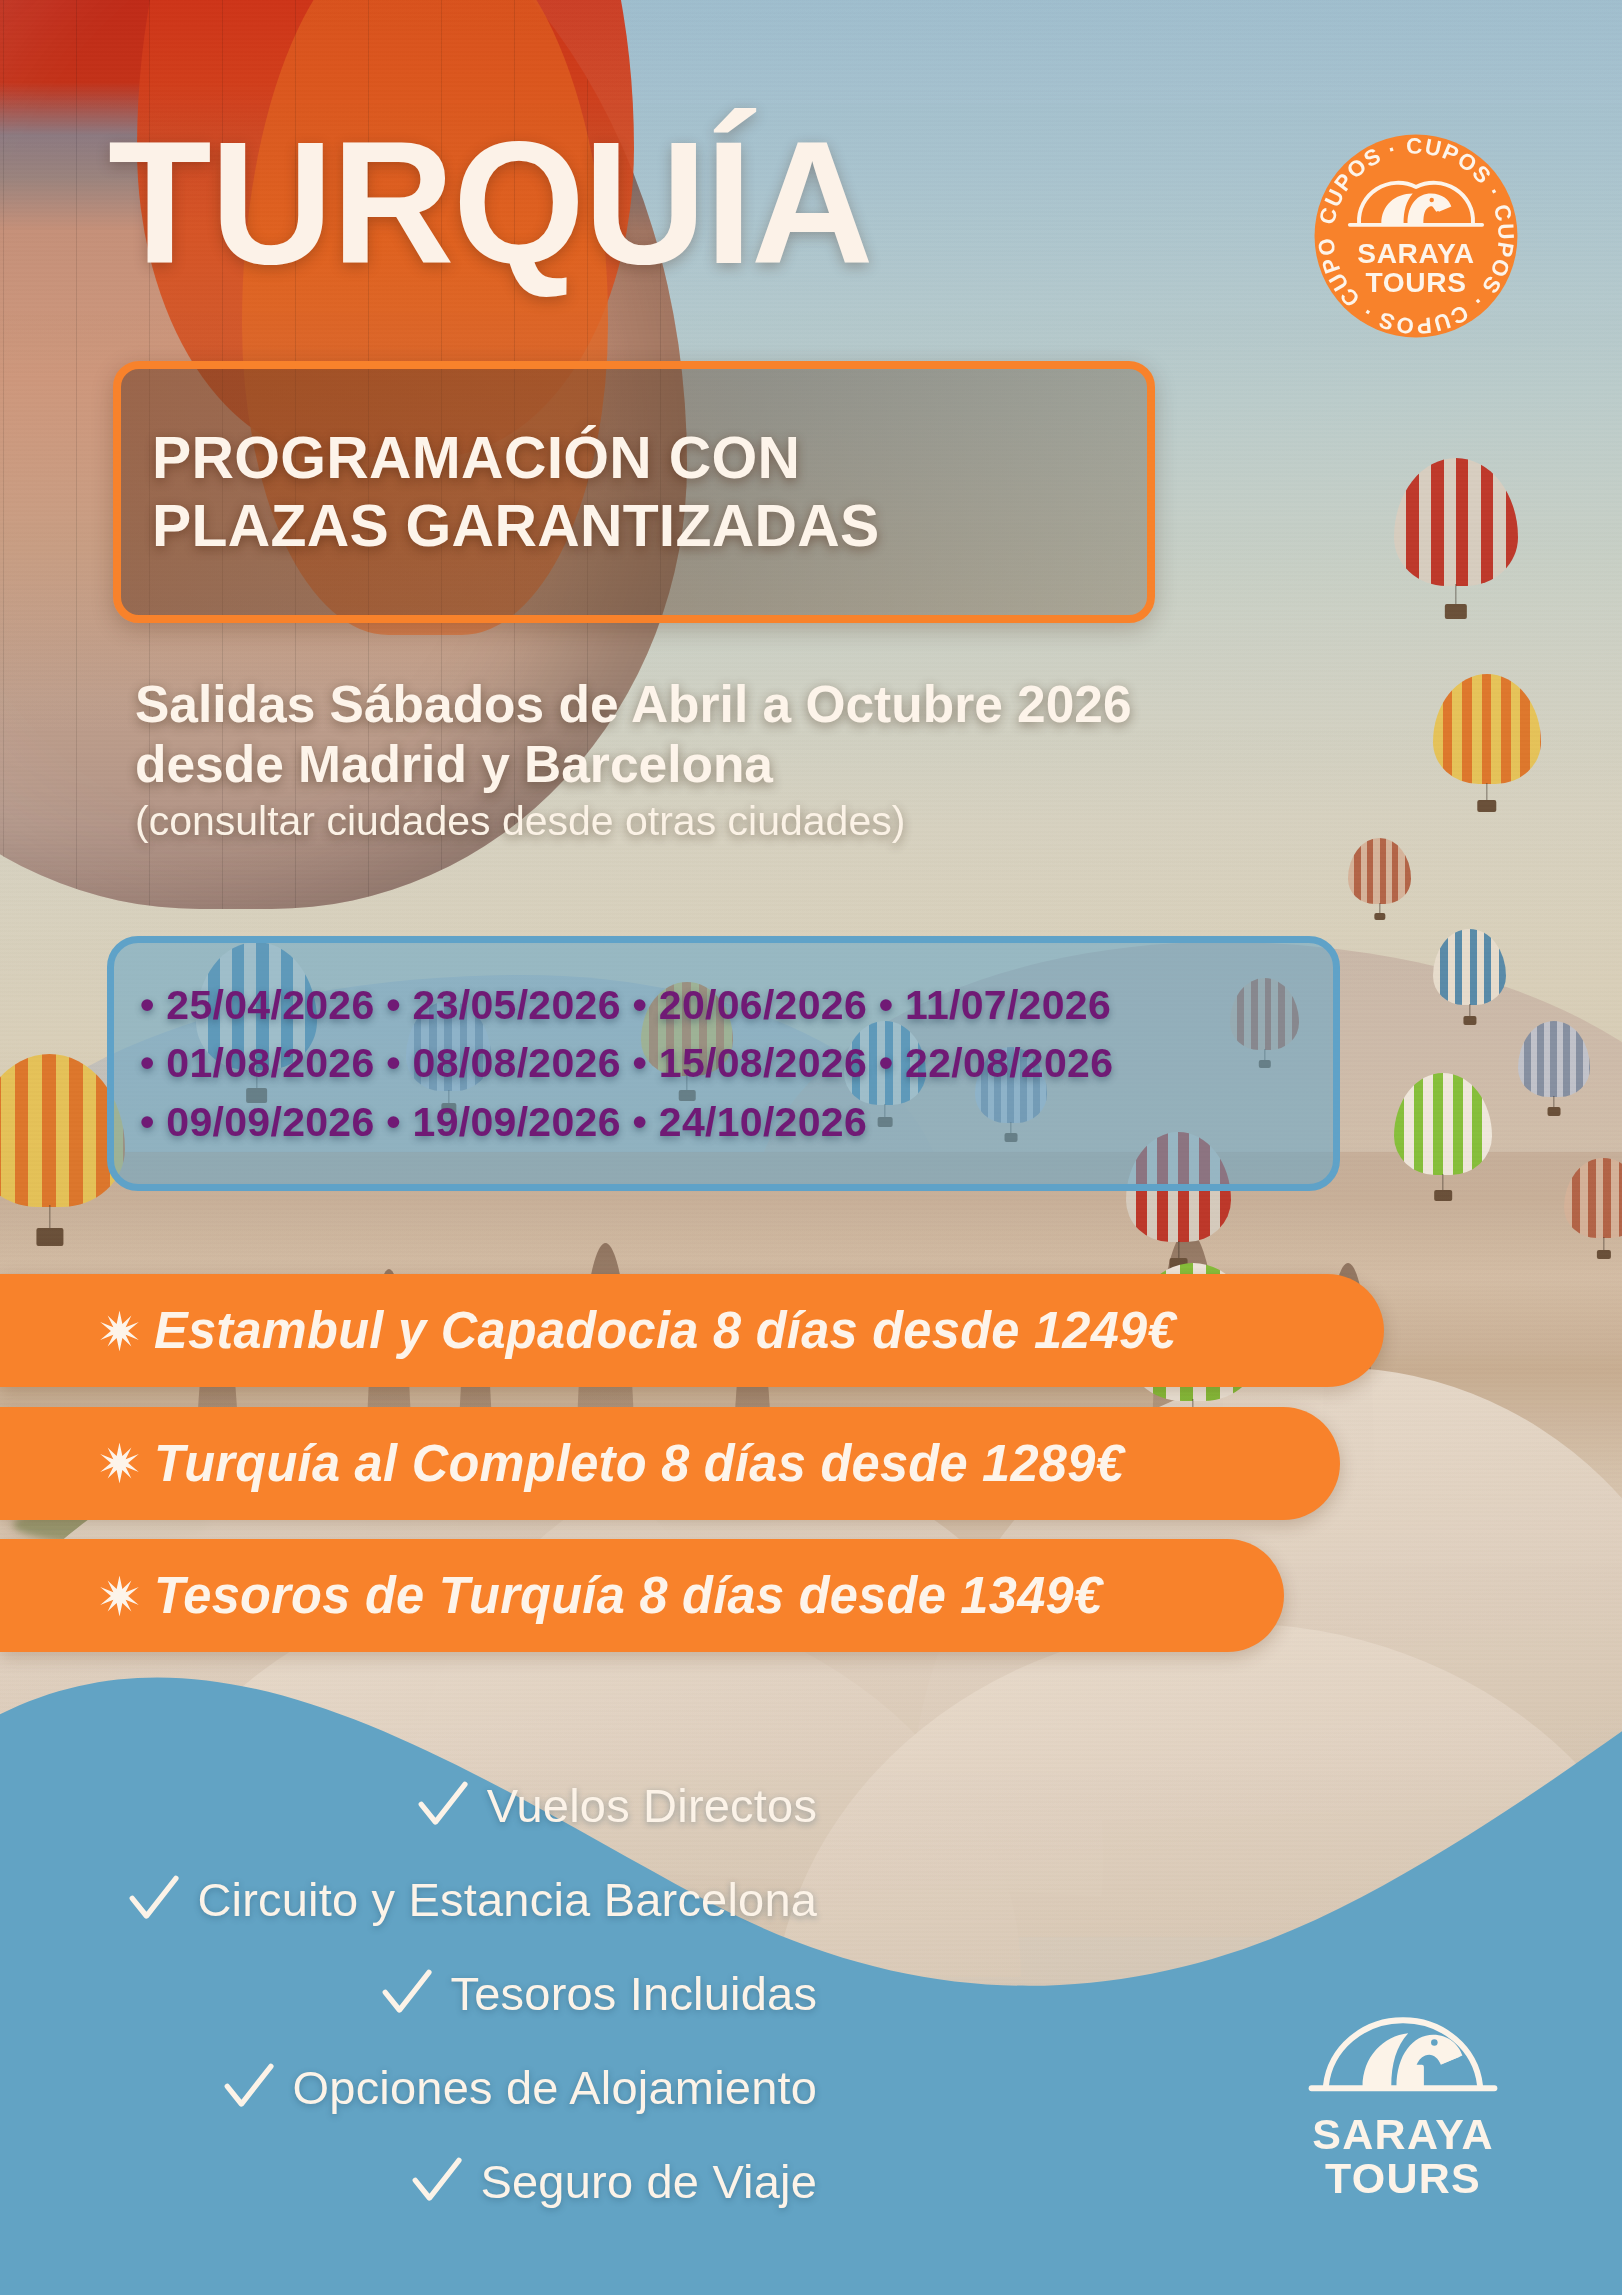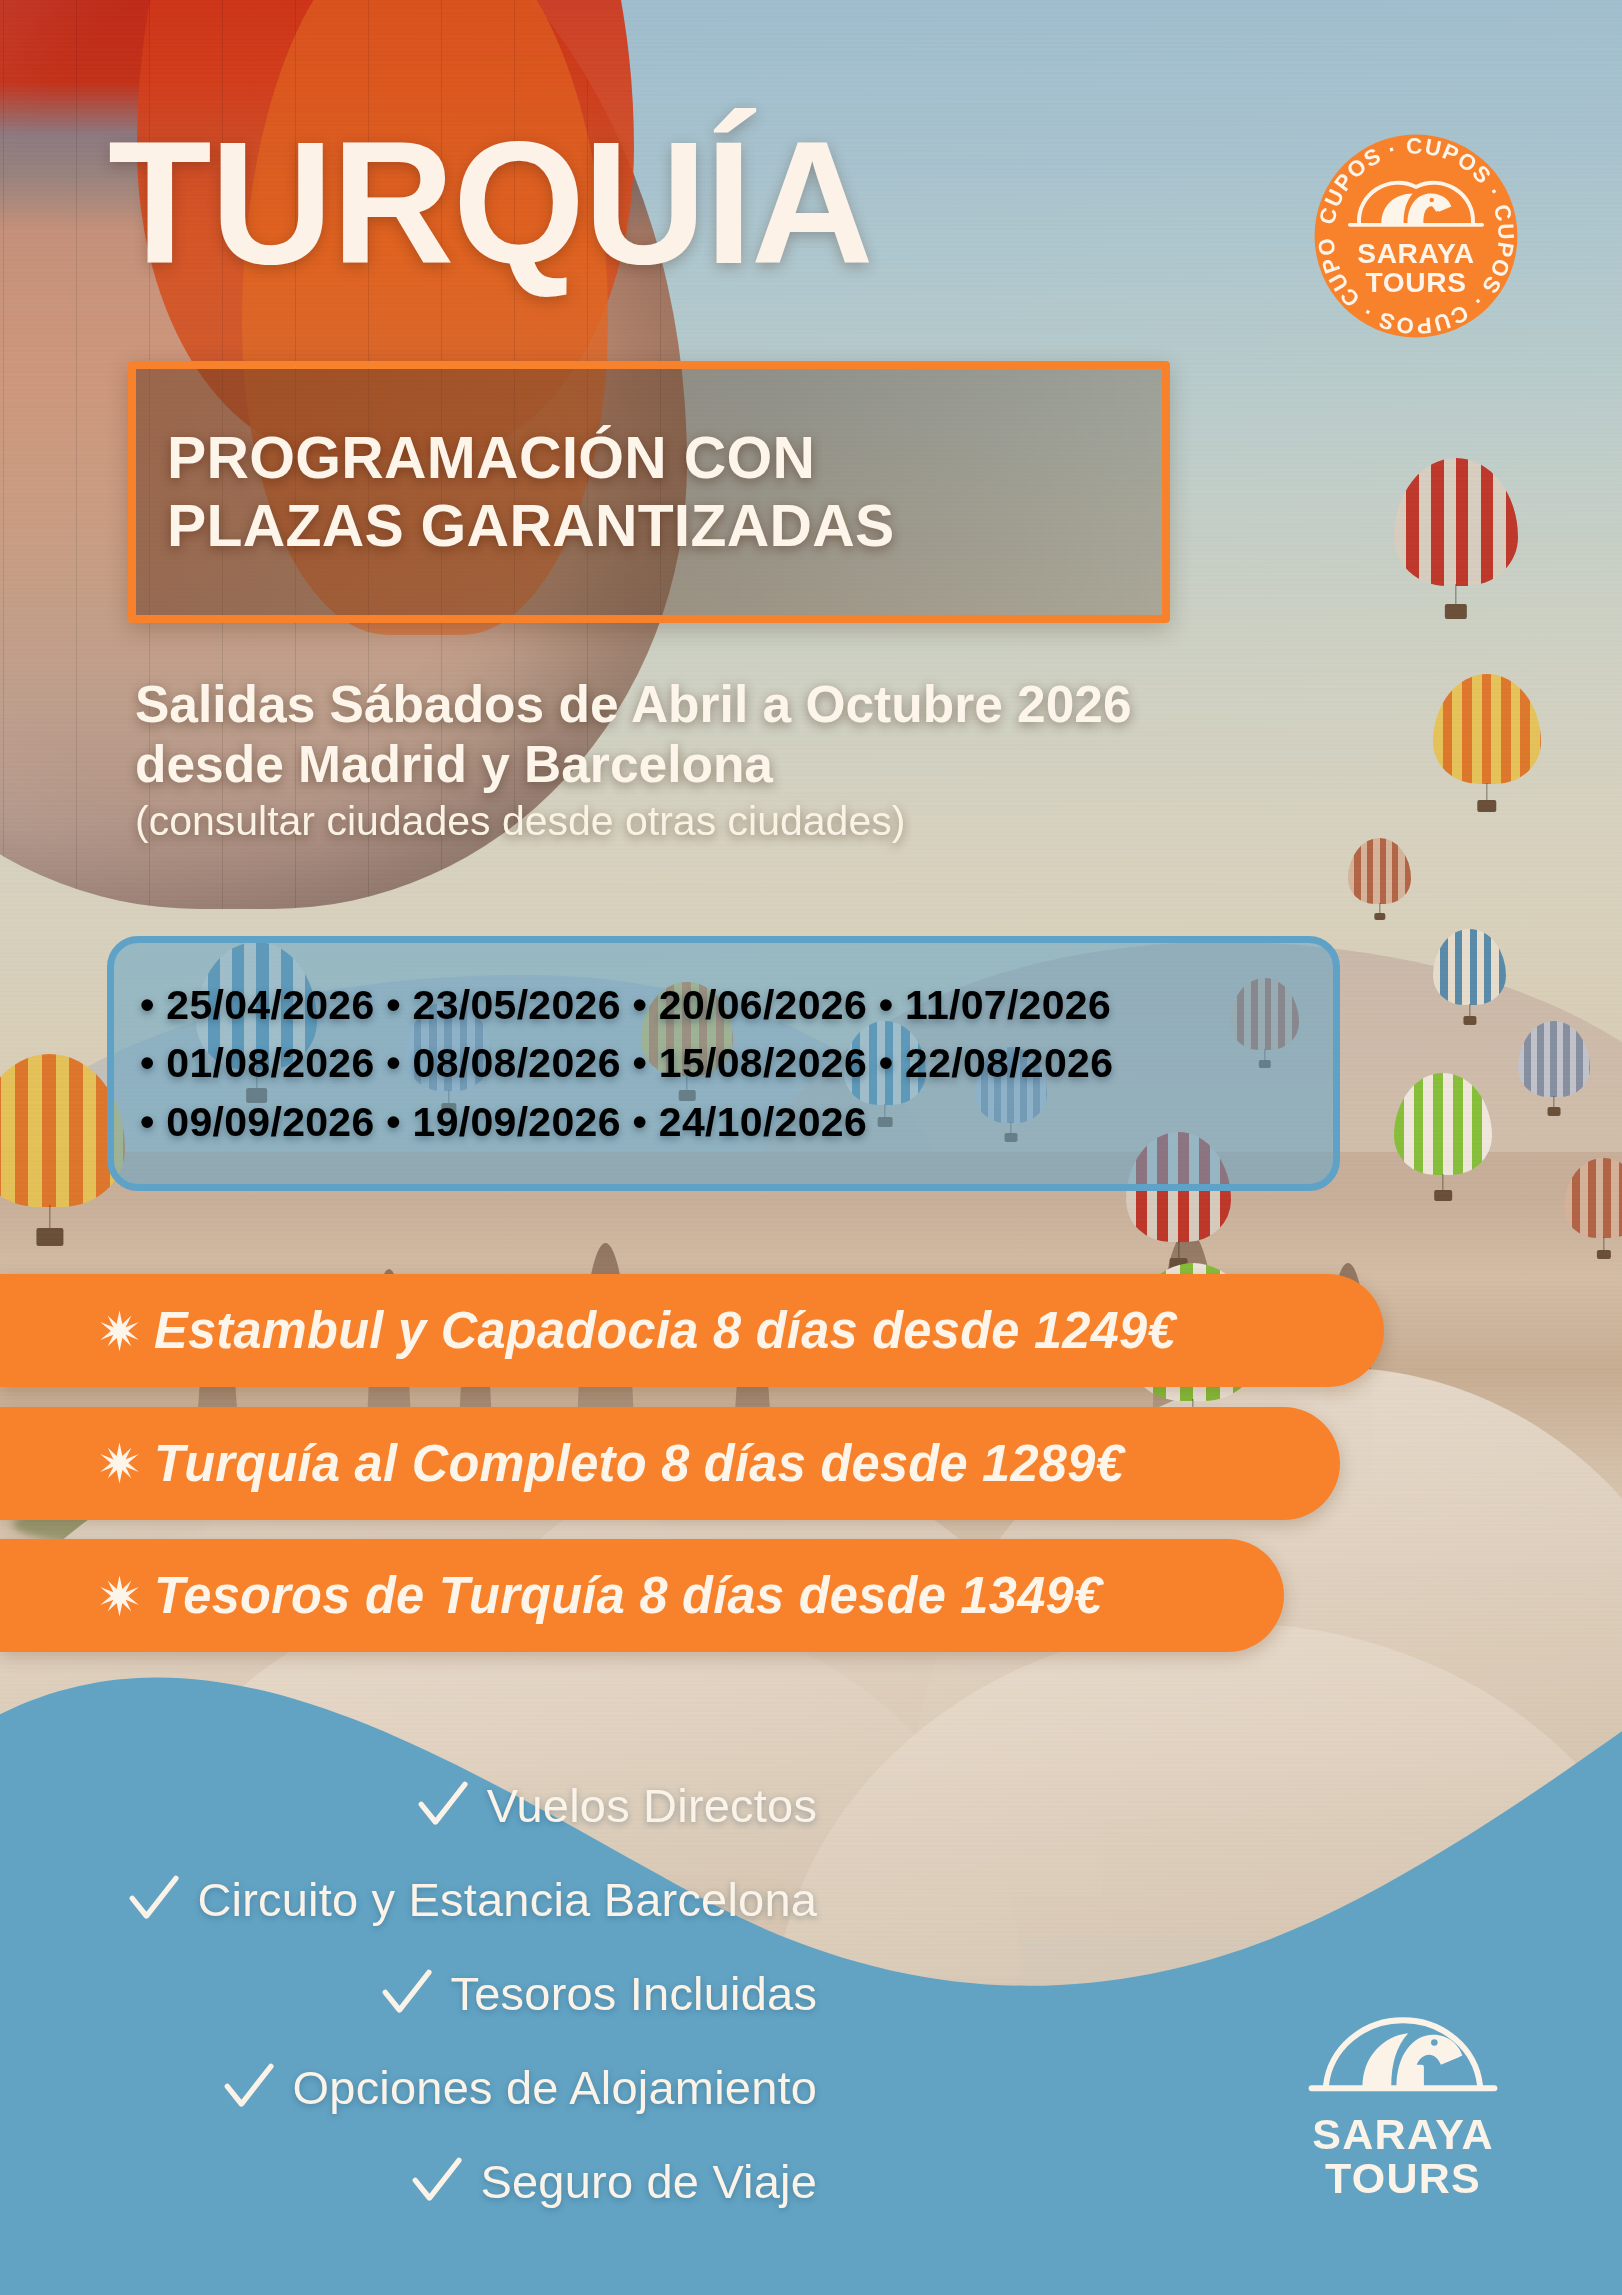--- a/index.html
+++ b/index.html
@@ -141,26 +141,25 @@
     text-shadow:0 3.9px 14.4px rgba(60,30,10,.28);
   }
 
   
   .stamp{ position:absolute; left:1308px; top:128px; width:216px; height:216px; }
   .stamp svg{ width:216px; height:216px; display:block; }
 
   
   .progbox{
     position:absolute; left:113px; top:361px; width:1042px; height:262px;
-    border:8.5px solid #F8822B; border-radius:4px;
+    border:8.5px solid #F8822B; border-radius:26px;
     background:linear-gradient(100deg,rgba(108,56,30,.52),rgba(92,66,46,.42) 60%,rgba(120,104,82,.40));
     box-shadow:0 6.5px 22px rgba(60,28,10,.22);
     display:flex; flex-direction:column; justify-content:center;
     padding:0 8px 0 31px;
-    margin-left:15px;
   }
   .progbox .line{
     font-size:60px; line-height:1.13; font-weight:700; color:#FDF4EA;
     letter-spacing:0.3px; text-shadow:0 2.6px 10.5px rgba(70,30,10,.45);
     transform:scaleX(.98); transform-origin:left center;
   }
 
   
   .salidas{ position:absolute; left:111px; top:674px; width:1348px;margin-left:24px; }
   .salidas .big{
@@ -176,21 +175,21 @@
 
   
   .datesbox{
     position:absolute; left:107px; top:936px; width:1233px; height:255px;
     border:7.9px solid #5FA2C8; border-radius:31px;
     background:rgba(100,165,200,.55);
     display:flex; flex-direction:column; justify-content:center;
     padding:0 0 0 26px;
   }
   .datesbox .row{
-    font-size:41px; line-height:1.42; font-weight:700; color:#000000;
+    font-size:41px; line-height:1.42; font-weight:700; color:#701a75;
     letter-spacing:0.3px; white-space:nowrap;
     text-shadow:0 2.6px 7.9px rgba(30,60,80,.45);
   }
 
   
   .bars{ position:absolute; left:0; top:1255px; width:1623px;margin-top:19px; }
   .bar{
     position:relative; left:0;
     height:113px; background:#F8822B;
     border-radius:0 63px 63px 0;

